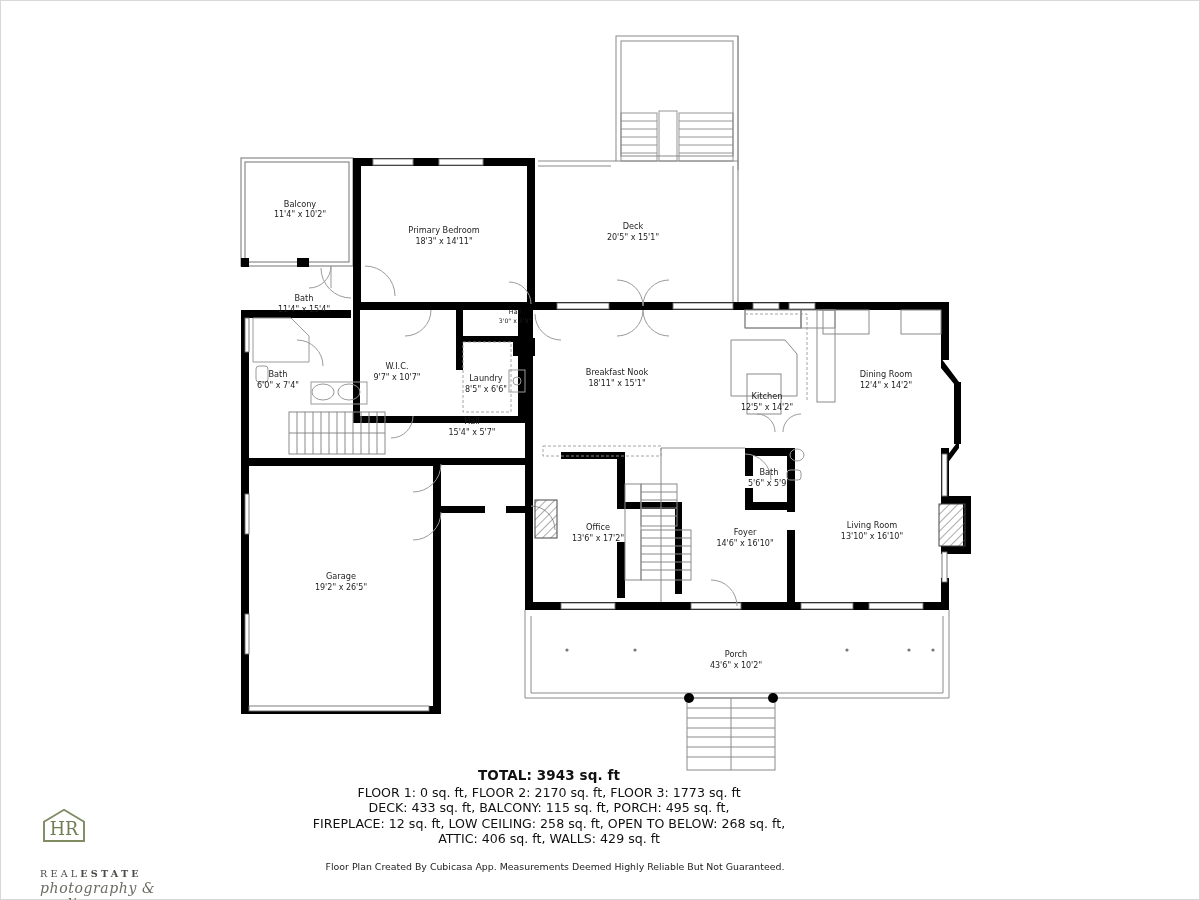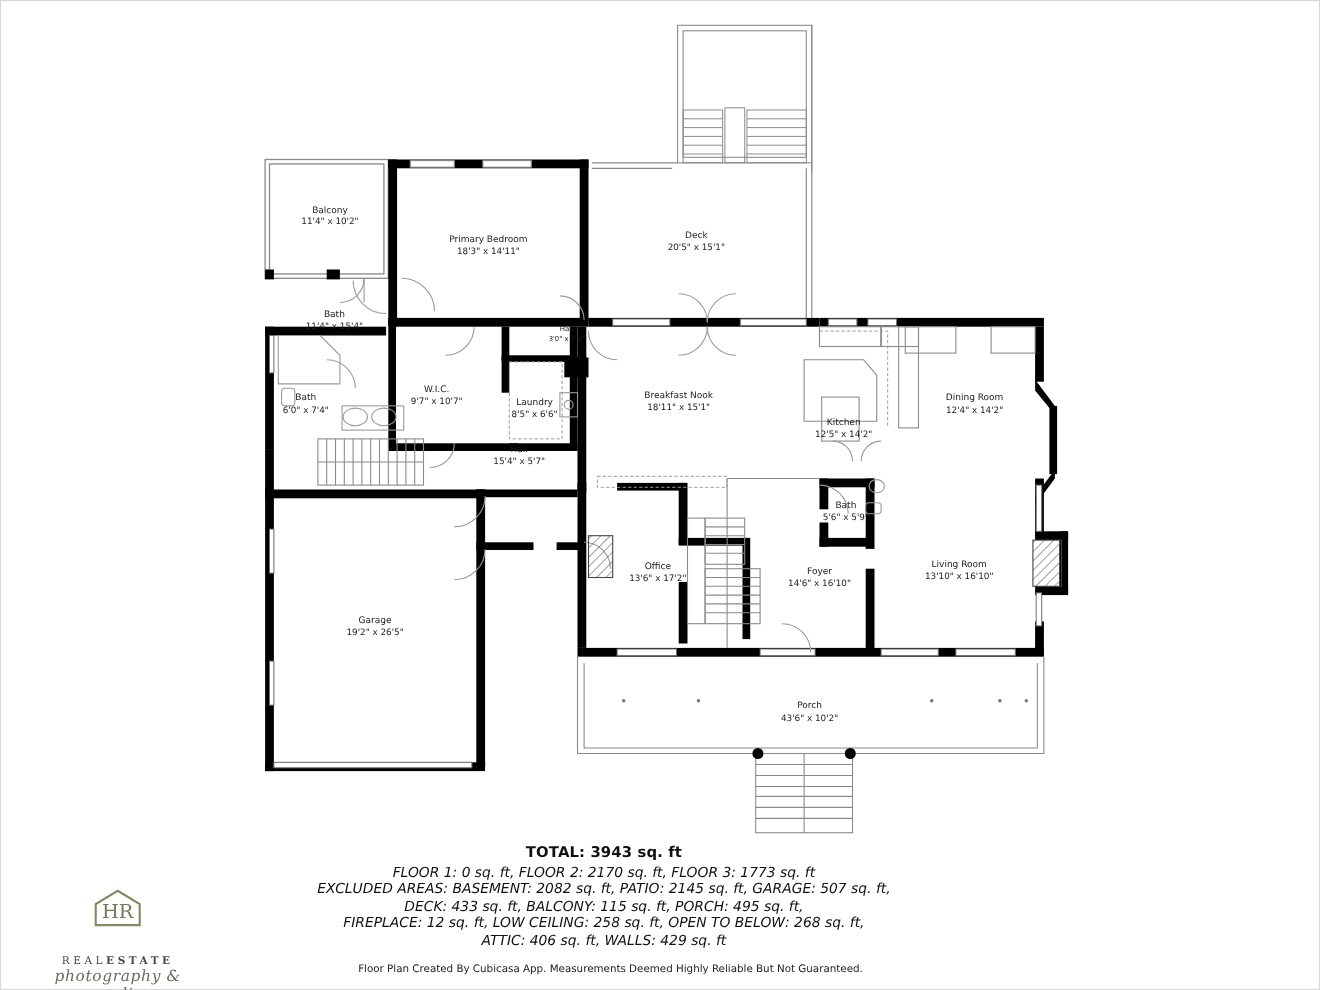--- a/index.html
+++ b/index.html
@@ -12,21 +12,21 @@
     position:relative;
   }
   #page{
     position:absolute;inset:0;
     border:1px solid #d8d8d8;
     box-sizing:border-box;
     background:#fff;
   }
   
   #plan{
-    position:absolute;left:0;top:4px;width:1200px;height:770px;
+    position:absolute;left:0;top:17px;width:1200px;height:770px;
   }
   #plan svg{display:block;}
   .rlabel{
     font-family:"DejaVu Sans","Liberation Sans",sans-serif;
     fill:#1c1c1c;
     text-anchor:middle;
   }
   .rname{font-size:8.2px;}
   .rdim{font-size:8px;}
   .rname.sm{font-size:6.4px;}
@@ -38,29 +38,28 @@
     text-align:center;
     color:#111;
   }
   #footer .total{
     font-size:13.5px;font-weight:bold;letter-spacing:.1px;
     margin:0 0 2px 0;
   }
   #footer .line{
     font-size:12.6px;line-height:15.4px;margin:0;
     white-space:nowrap;
-    font-style:italic;
   }
   #footer .disclaimer{
     font-size:9.4px;margin-top:14px;color:#222;margin-left:12px;
   }
   
   #logo{
-    position:absolute;left:26px;top:806px;width:160px;height:72px;
-    text-align:center;
+    position:absolute;left:39px;top:806px;width:160px;height:72px;
+    text-align:left;
   }
   #logo .mark{height:36px;}
   #logo .brand{
     font-size:9.6px;letter-spacing:3.2px;color:#4a4a46;
     margin-top:21px;font-family:"DejaVu Serif","Liberation Serif",serif;
   }
   #logo .brand b{font-weight:700;}
   #logo .tag{
     font-size:14px;color:#6b6b63;margin-top:1px;
     font-family:"DejaVu Serif","Liberation Serif",serif;
@@ -408,21 +407,20 @@
         <text class="rlabel rdim" x="735" y="650">43'6" x 10'2"</text>
       </g>
     </g>
 
   </svg>
   </div>
 
   <div id="footer">
     <p class="total">TOTAL: 3943 sq. ft</p>
     <p class="line">FLOOR 1: 0 sq. ft, FLOOR 2: 2170 sq. ft, FLOOR 3: 1773 sq. ft</p>
-    <p class="line">EXCLUDED AREAS: BASEMENT: 2082 sq. ft, PATIO: 2145 sq. ft, GARAGE: 507 sq. ft,</p>
     <p class="line">DECK: 433 sq. ft, BALCONY: 115 sq. ft, PORCH: 495 sq. ft,</p>
     <p class="line">FIREPLACE: 12 sq. ft, LOW CEILING: 258 sq. ft, OPEN TO BELOW: 268 sq. ft,</p>
     <p class="line">ATTIC: 406 sq. ft, WALLS: 429 sq. ft</p>
     <p class="disclaimer">Floor Plan Created By Cubicasa App. Measurements Deemed Highly Reliable But Not Guaranteed.</p>
   </div>
 
   <div id="logo">
     <svg class="mark" viewBox="0 0 60 44" width="48" height="36">
       <path d="M30 3 L55 18 L55 42 L5 42 L5 18 Z" fill="none" stroke="#7e8c62" stroke-width="2.4"></path>
       <text x="30" y="34" text-anchor="middle" font-family="DejaVu Serif, Liberation Serif, serif" font-size="22" fill="#6f7d55">HR</text>

